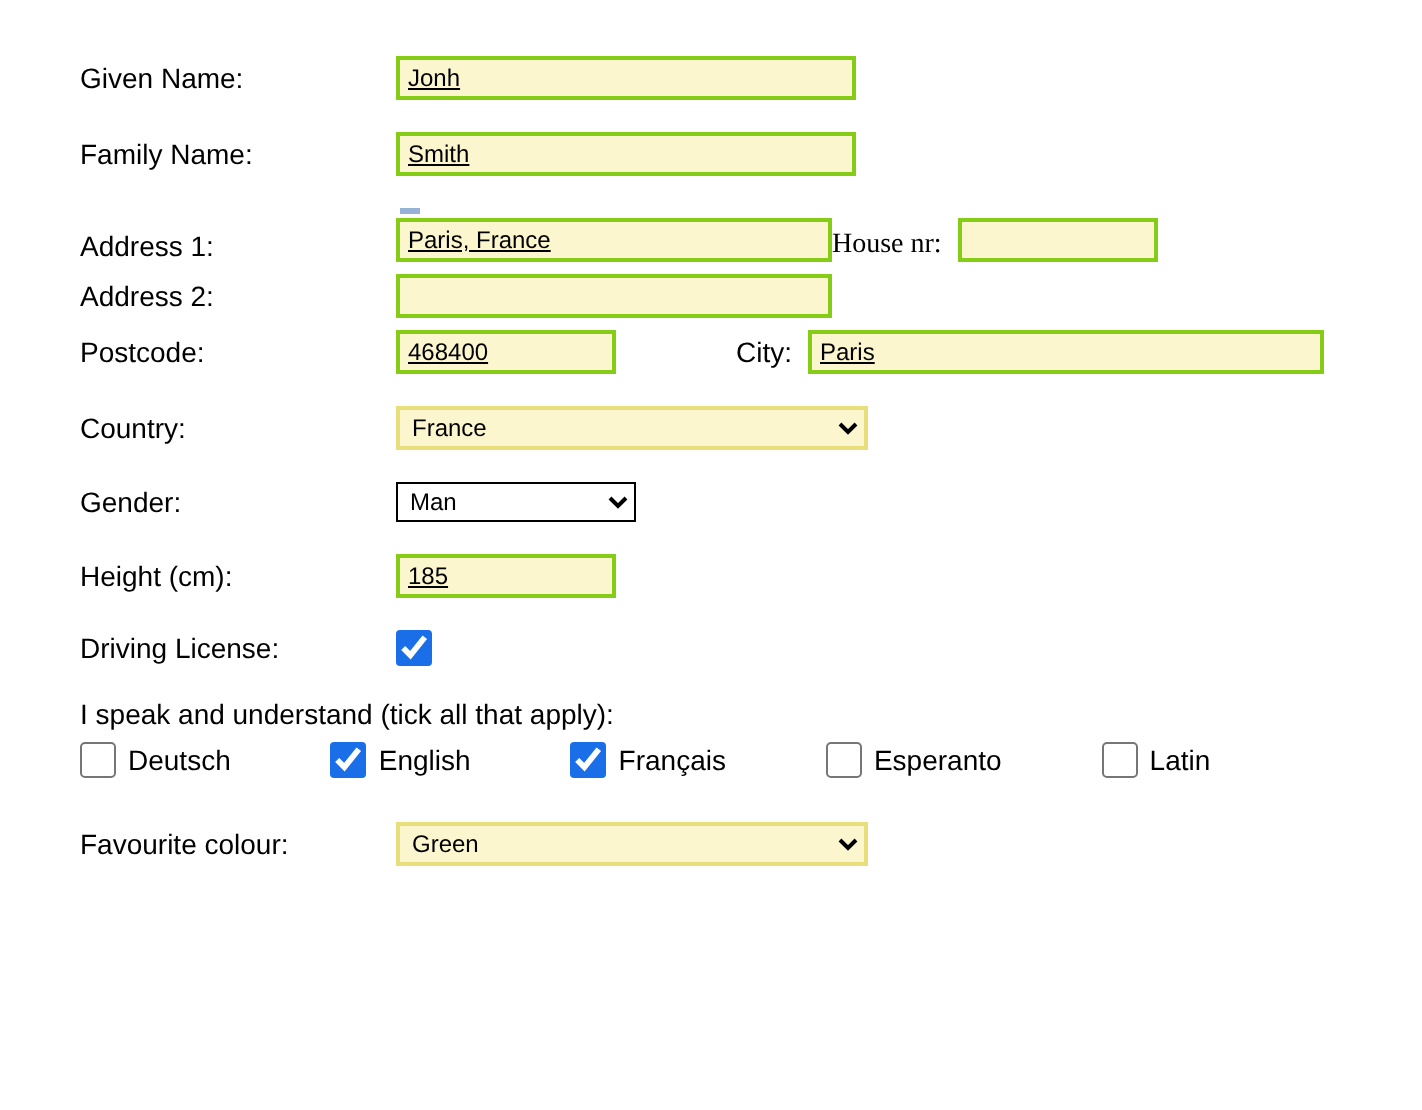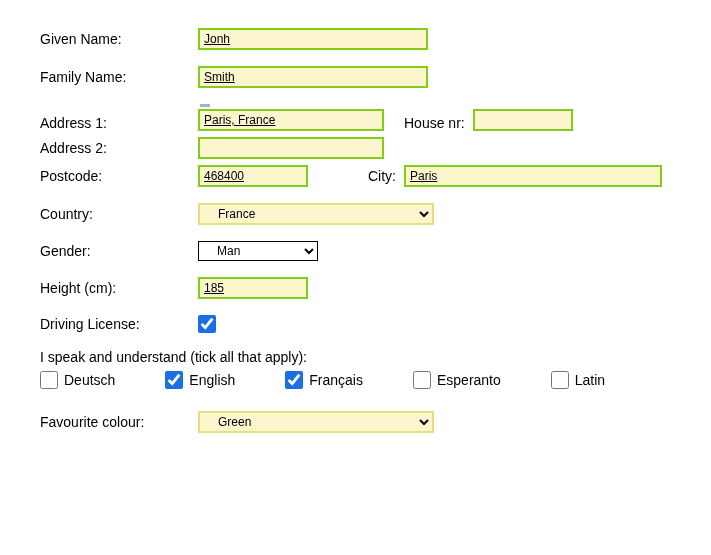--- a/index.html
+++ b/index.html
@@ -15,43 +15,44 @@
     display: flex;
     align-items: center;
     margin-bottom: 16px;
   }
   .row.tight { margin-bottom: 6px; }
   .label {
     width: 158px;
     flex-shrink: 0;
   }
   .label2 {
-    margin-left: 20px;
+    margin-left: 0;
     margin-right: 8px;
+    font-family: Liberation Serif, serif;
   }
   .txt {
     background: #fcf6cf;
     border: 2px solid #84cc16;
     padding: 2px 4px;
     font-size: 12px;
     height: 22px;
     outline: none;
     text-decoration: underline;
   }
   .txt.w230 { width: 230px; }
-  .txt.w218 { width: 186px; }
+  .txt.w218 { width: 218px; }
   .txt.w100 { width: 100px; }
   .txt.w110 { width: 110px; }
   .txt.w260 { width: 258px; }
   .sel {
     background: #fcf6cf;
     border: 2px solid #e9de7c;
     font-size: 12px;
     height: 22px;
-    padding: 0 14px;
+    padding: 0 2px;
   }
   .sel.w236 { width: 236px; }
   .sel.plain {
     background: #fff;
     border: 1px solid #000;
     height: 20px;
     width: 120px;
   }
   .cb {
     width: 18px;

